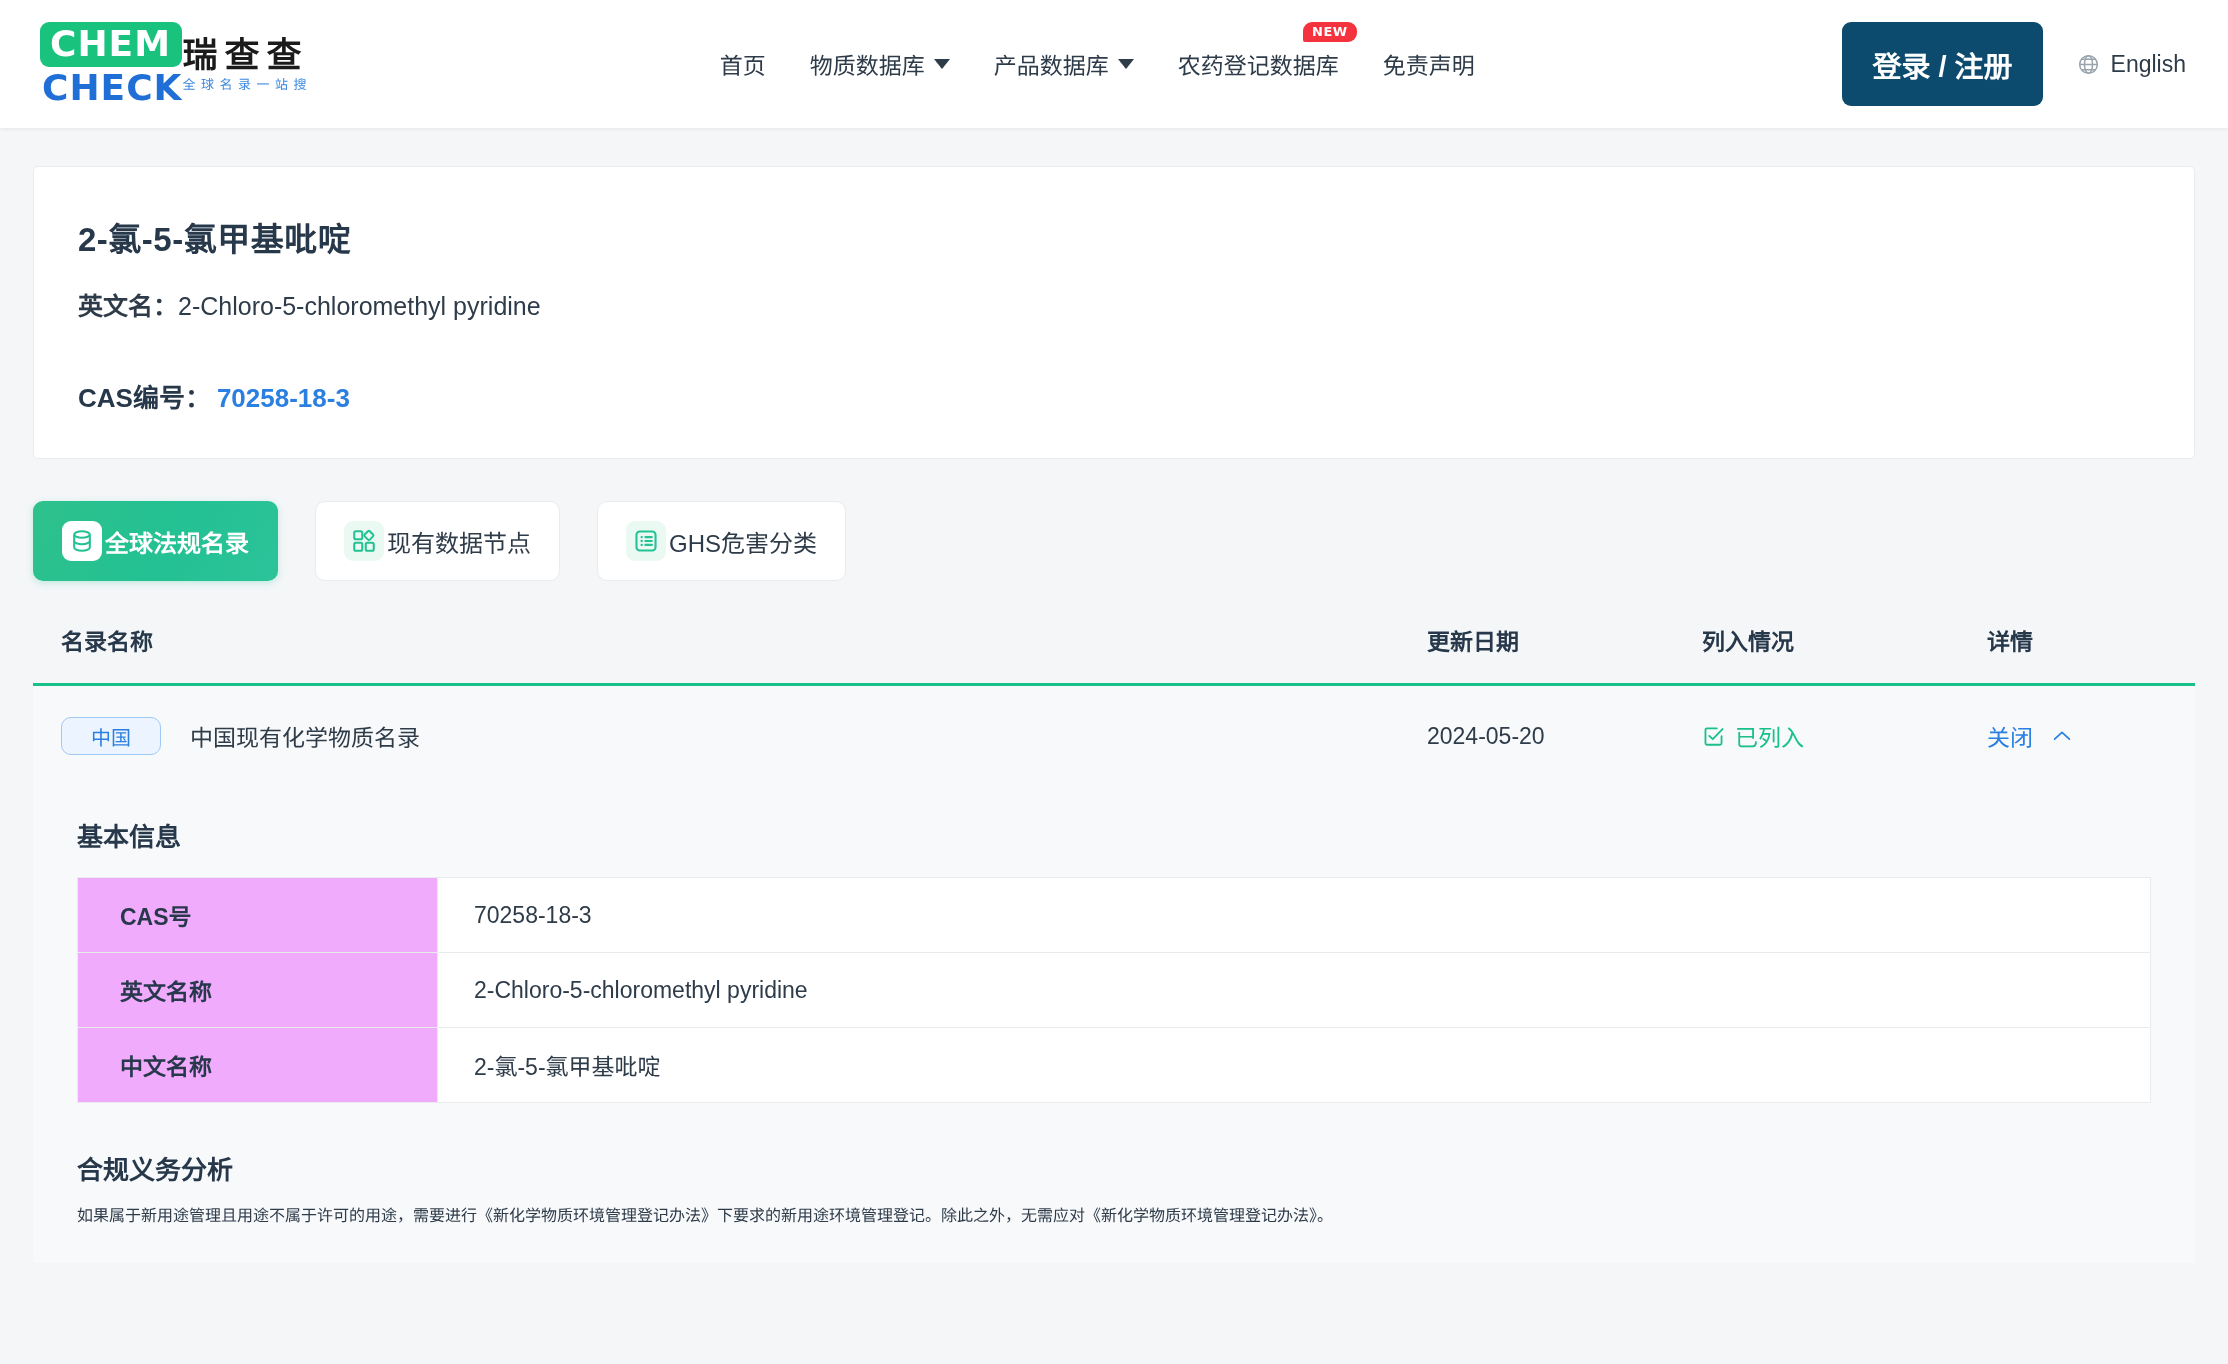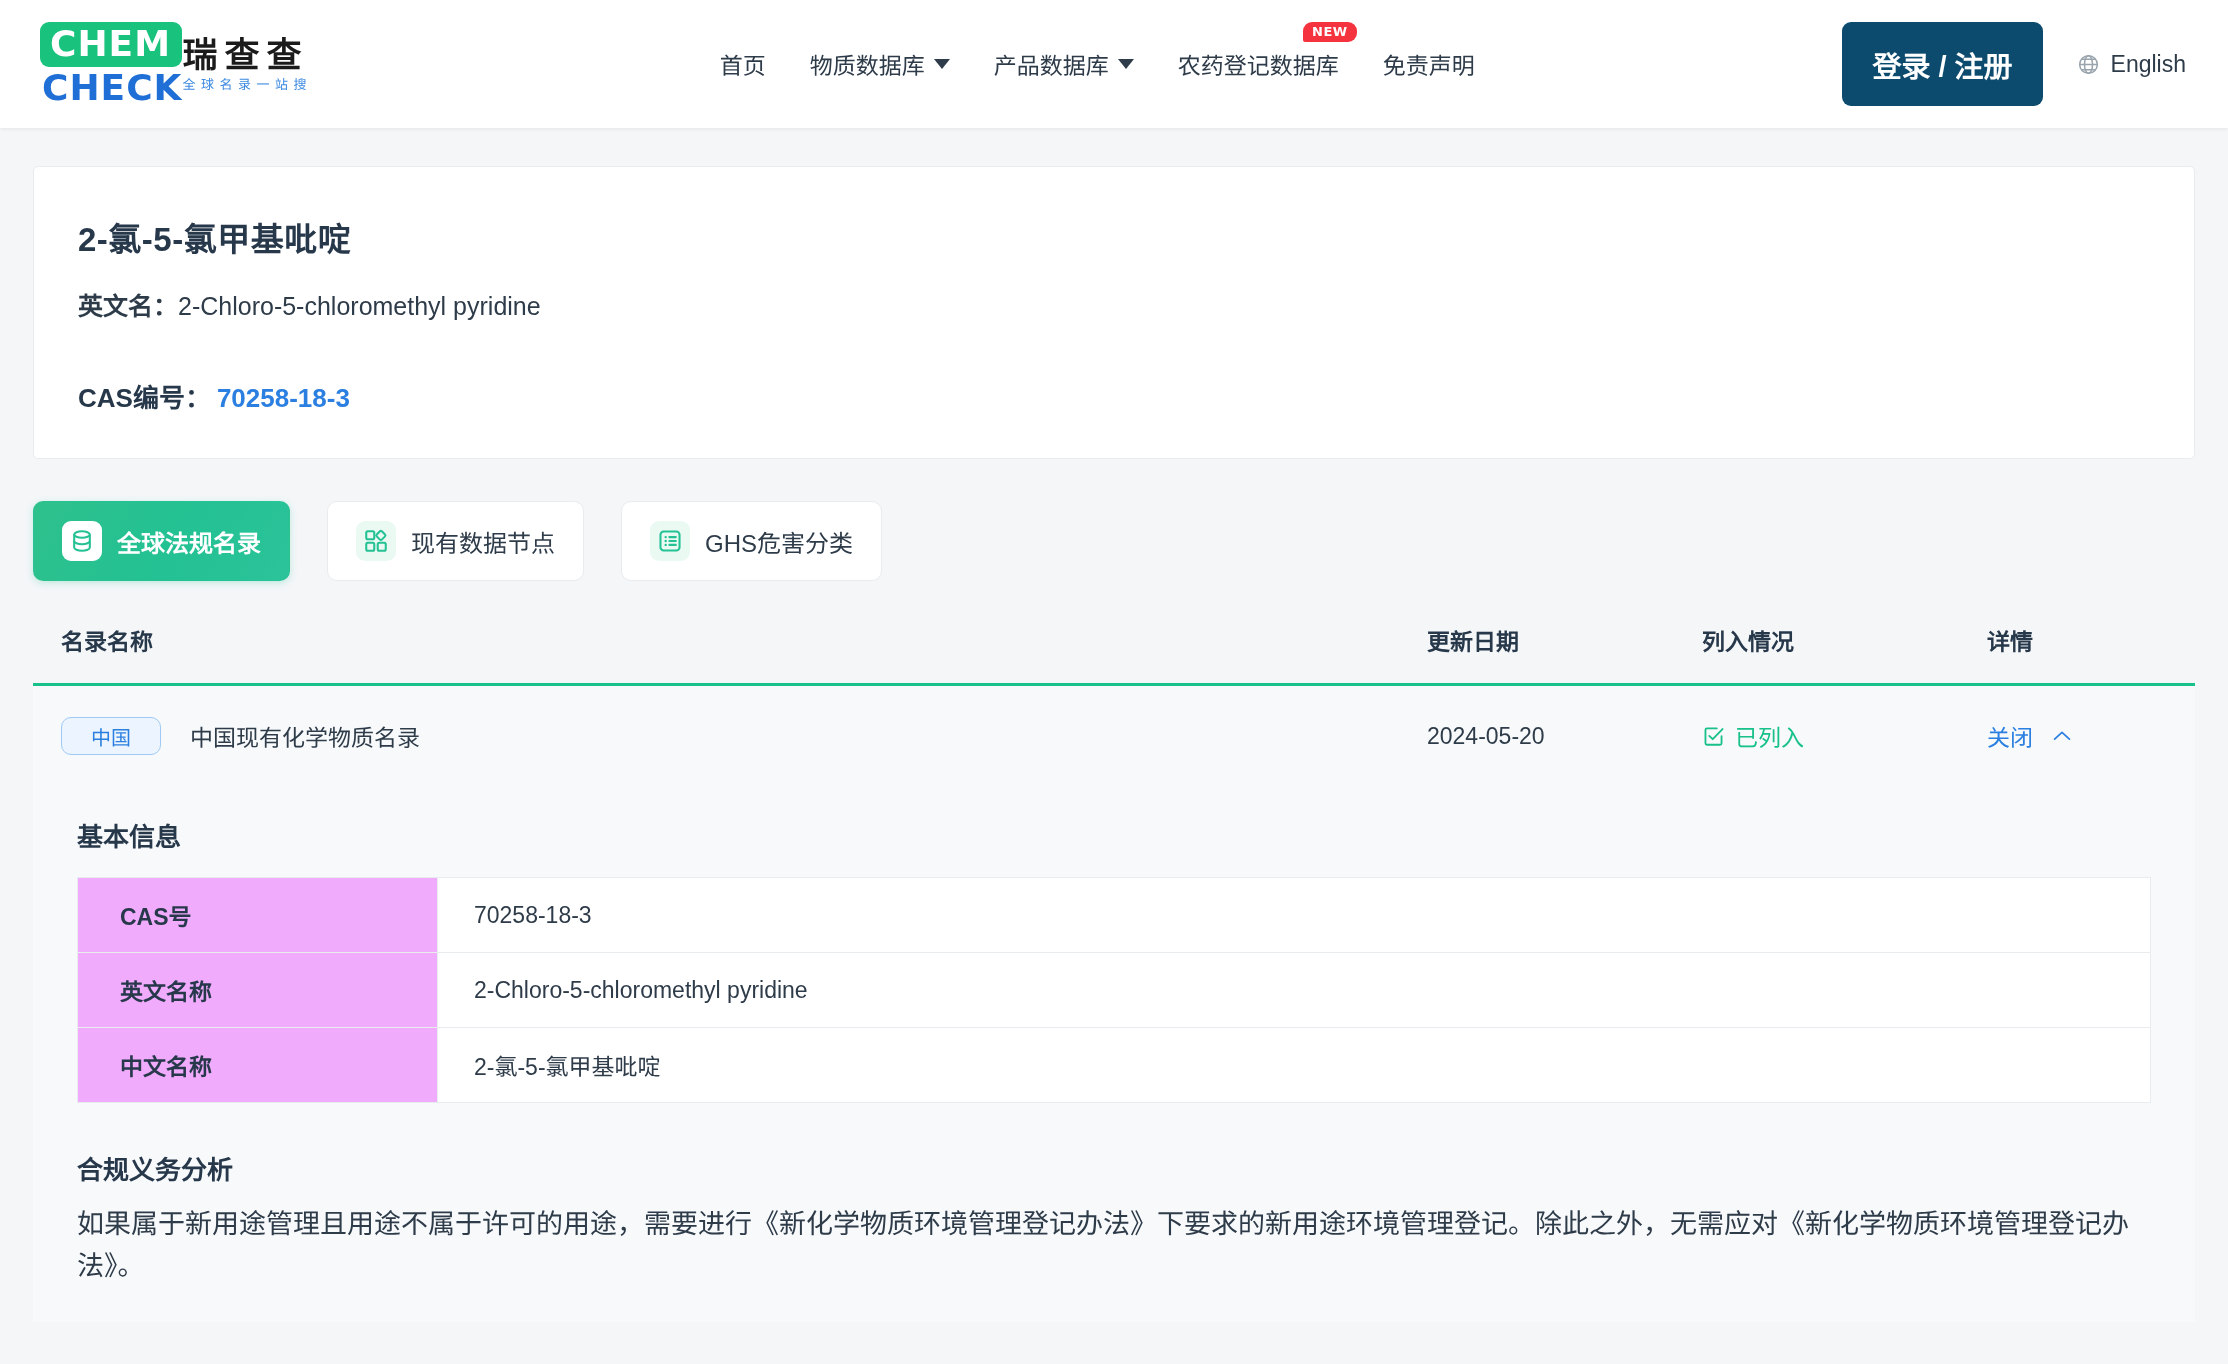--- a/index.html
+++ b/index.html
@@ -173,21 +173,21 @@
     font-family: inherit;
     box-shadow: 0 2px 6px rgba(245,140,47,.25);
   }
   .dl-icon { width: 26px; height: 26px; display: block; }
 
   
   .tabs { display: flex; gap: 37px; margin-top: 42px; }
   .tab {
     display: flex;
     align-items: center;
-    gap: 15px;
+    gap: 3px;
     padding: 19px 28px;
     border-radius: 10px;
     font-size: 24px;
     cursor: pointer;
     background: #ffffff;
     border: 1px solid #e9ecef;
     color: #2e3b49;
     white-space: nowrap;
   }
   .tab.active {
@@ -286,21 +286,21 @@
     padding: 20px 0 20px 42px;
     border-right: 1px solid #e9ecef;
   }
   .info-table td {
     font-size: 23px;
     color: #2e3b49;
     padding: 20px 0 20px 36px;
   }
   .analysis h3 { margin-top: 46px; }
   .analysis p {
-    font-size: 27px;
+    font-size: 16px;
     color: #2e3b49;
     line-height: 1.55;
     margin-top: -6px;
   }
 </style>
 </head>
 <body>
 
 <div class="header">
 

